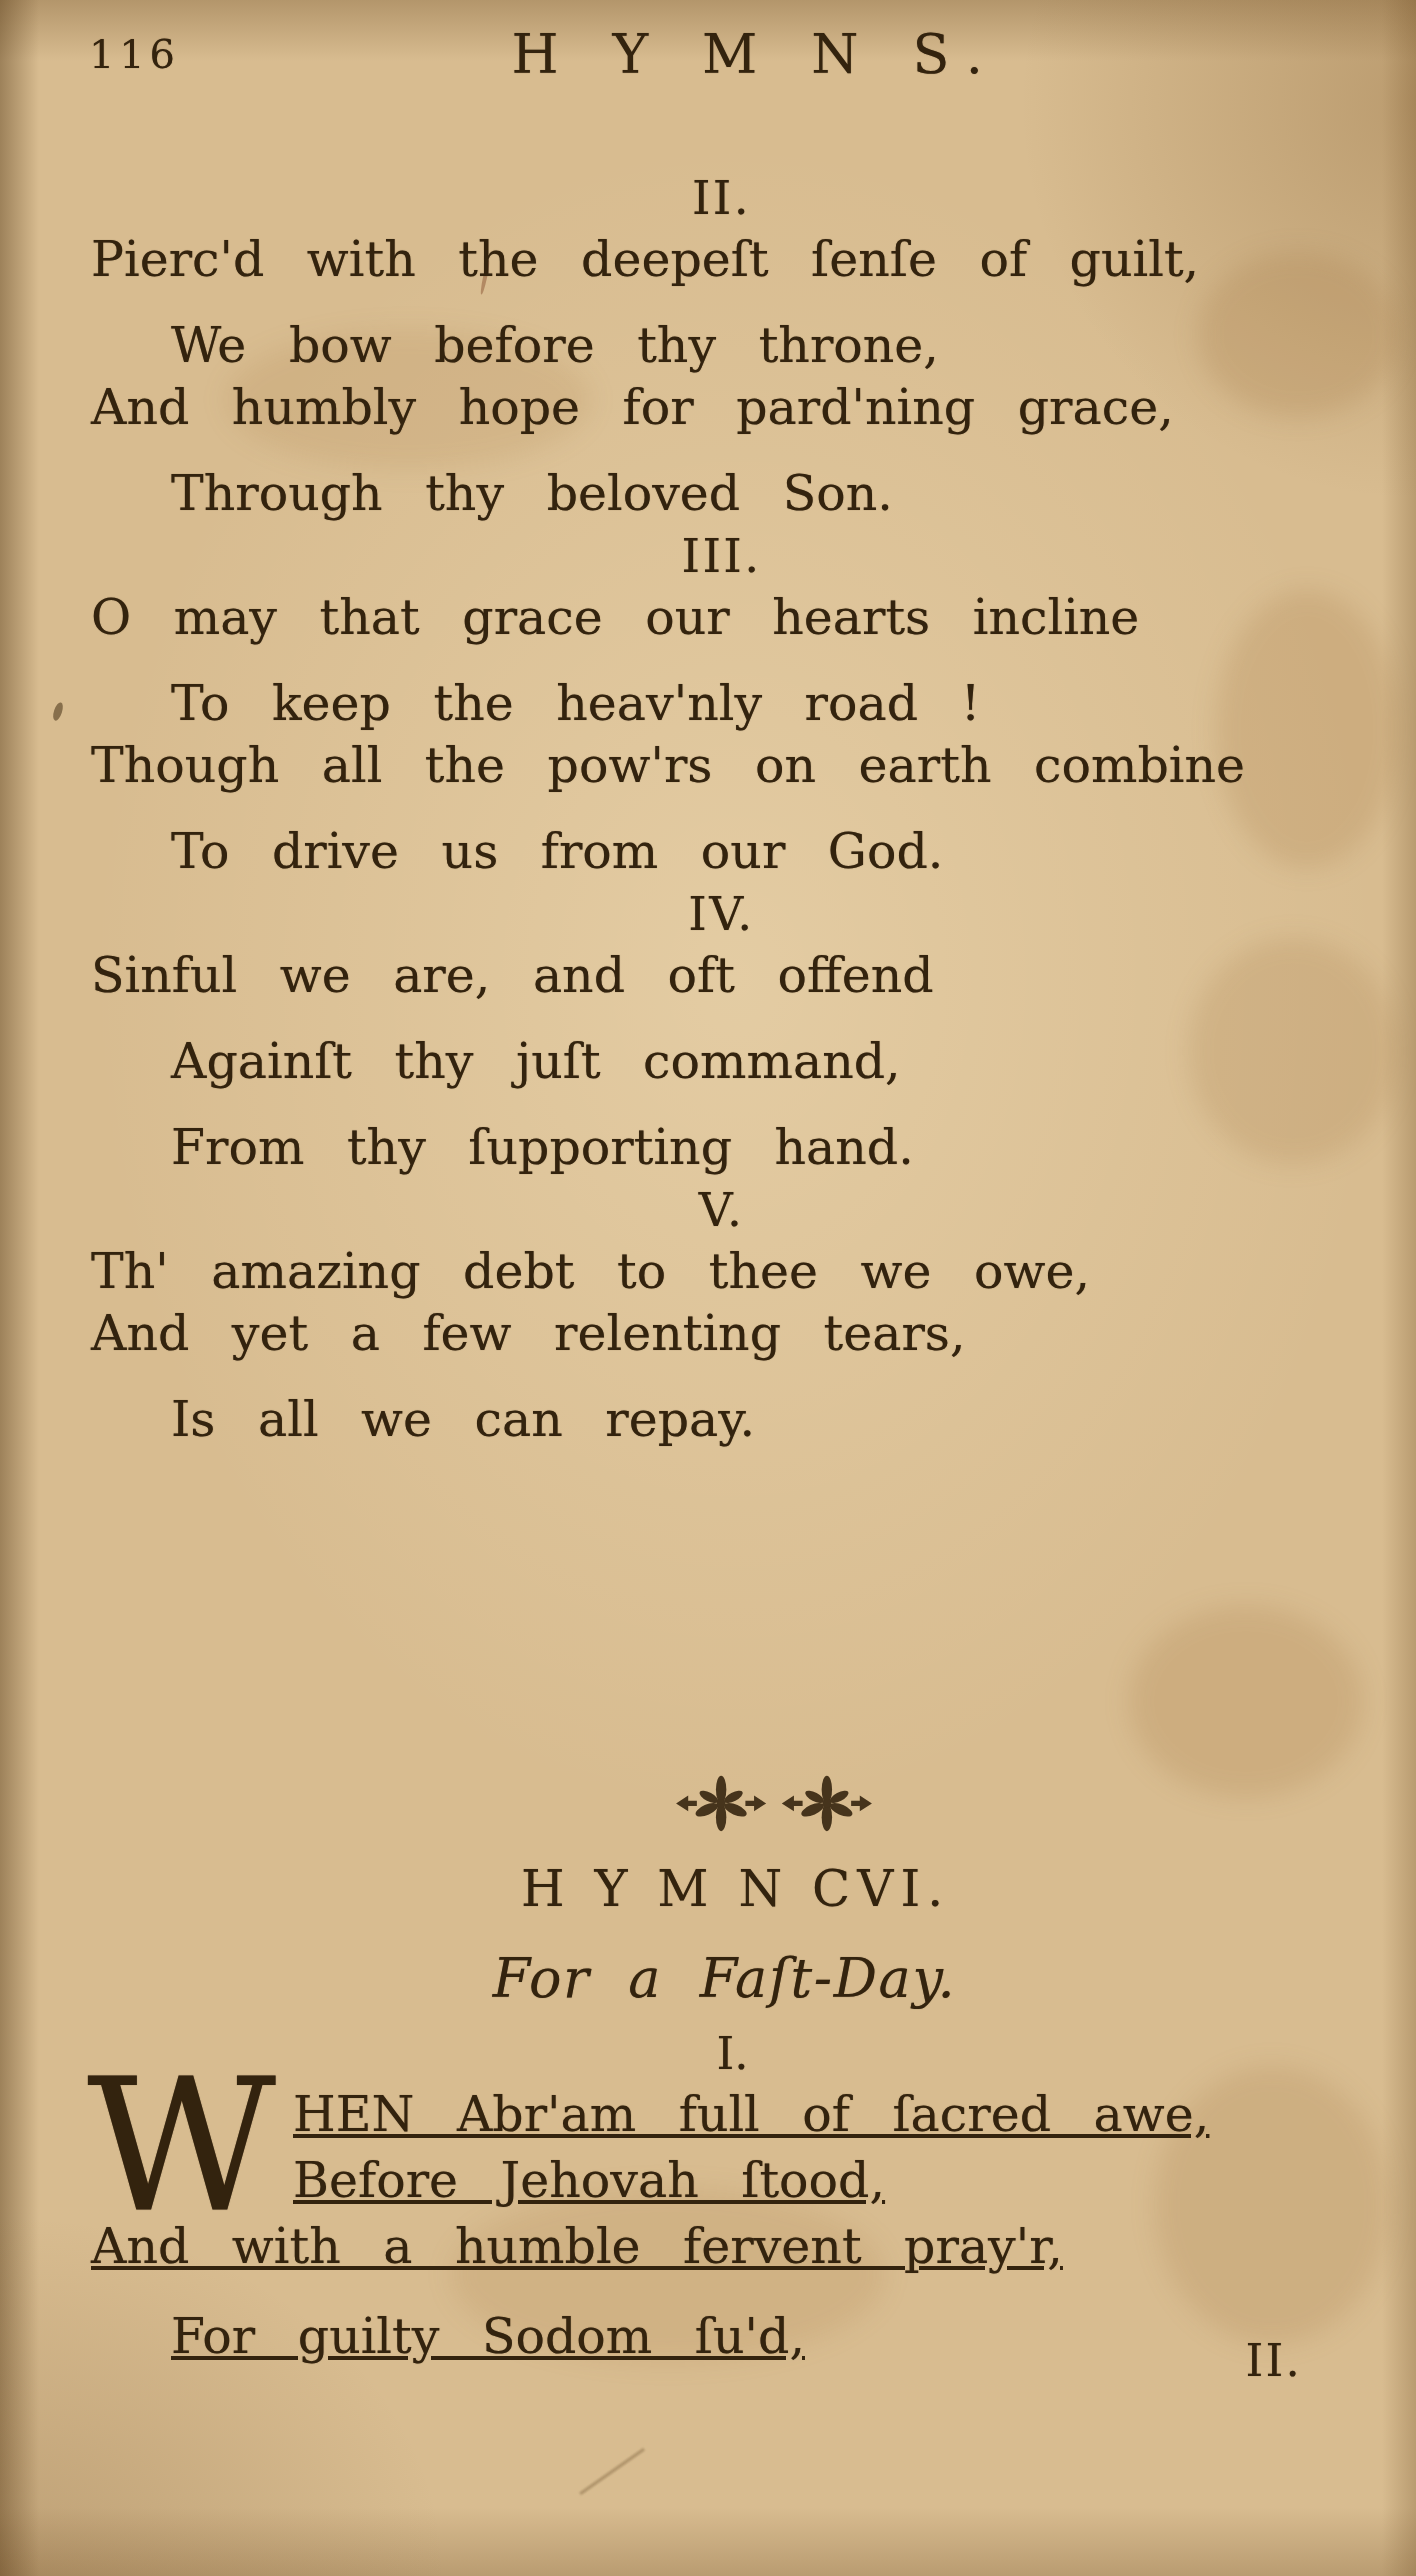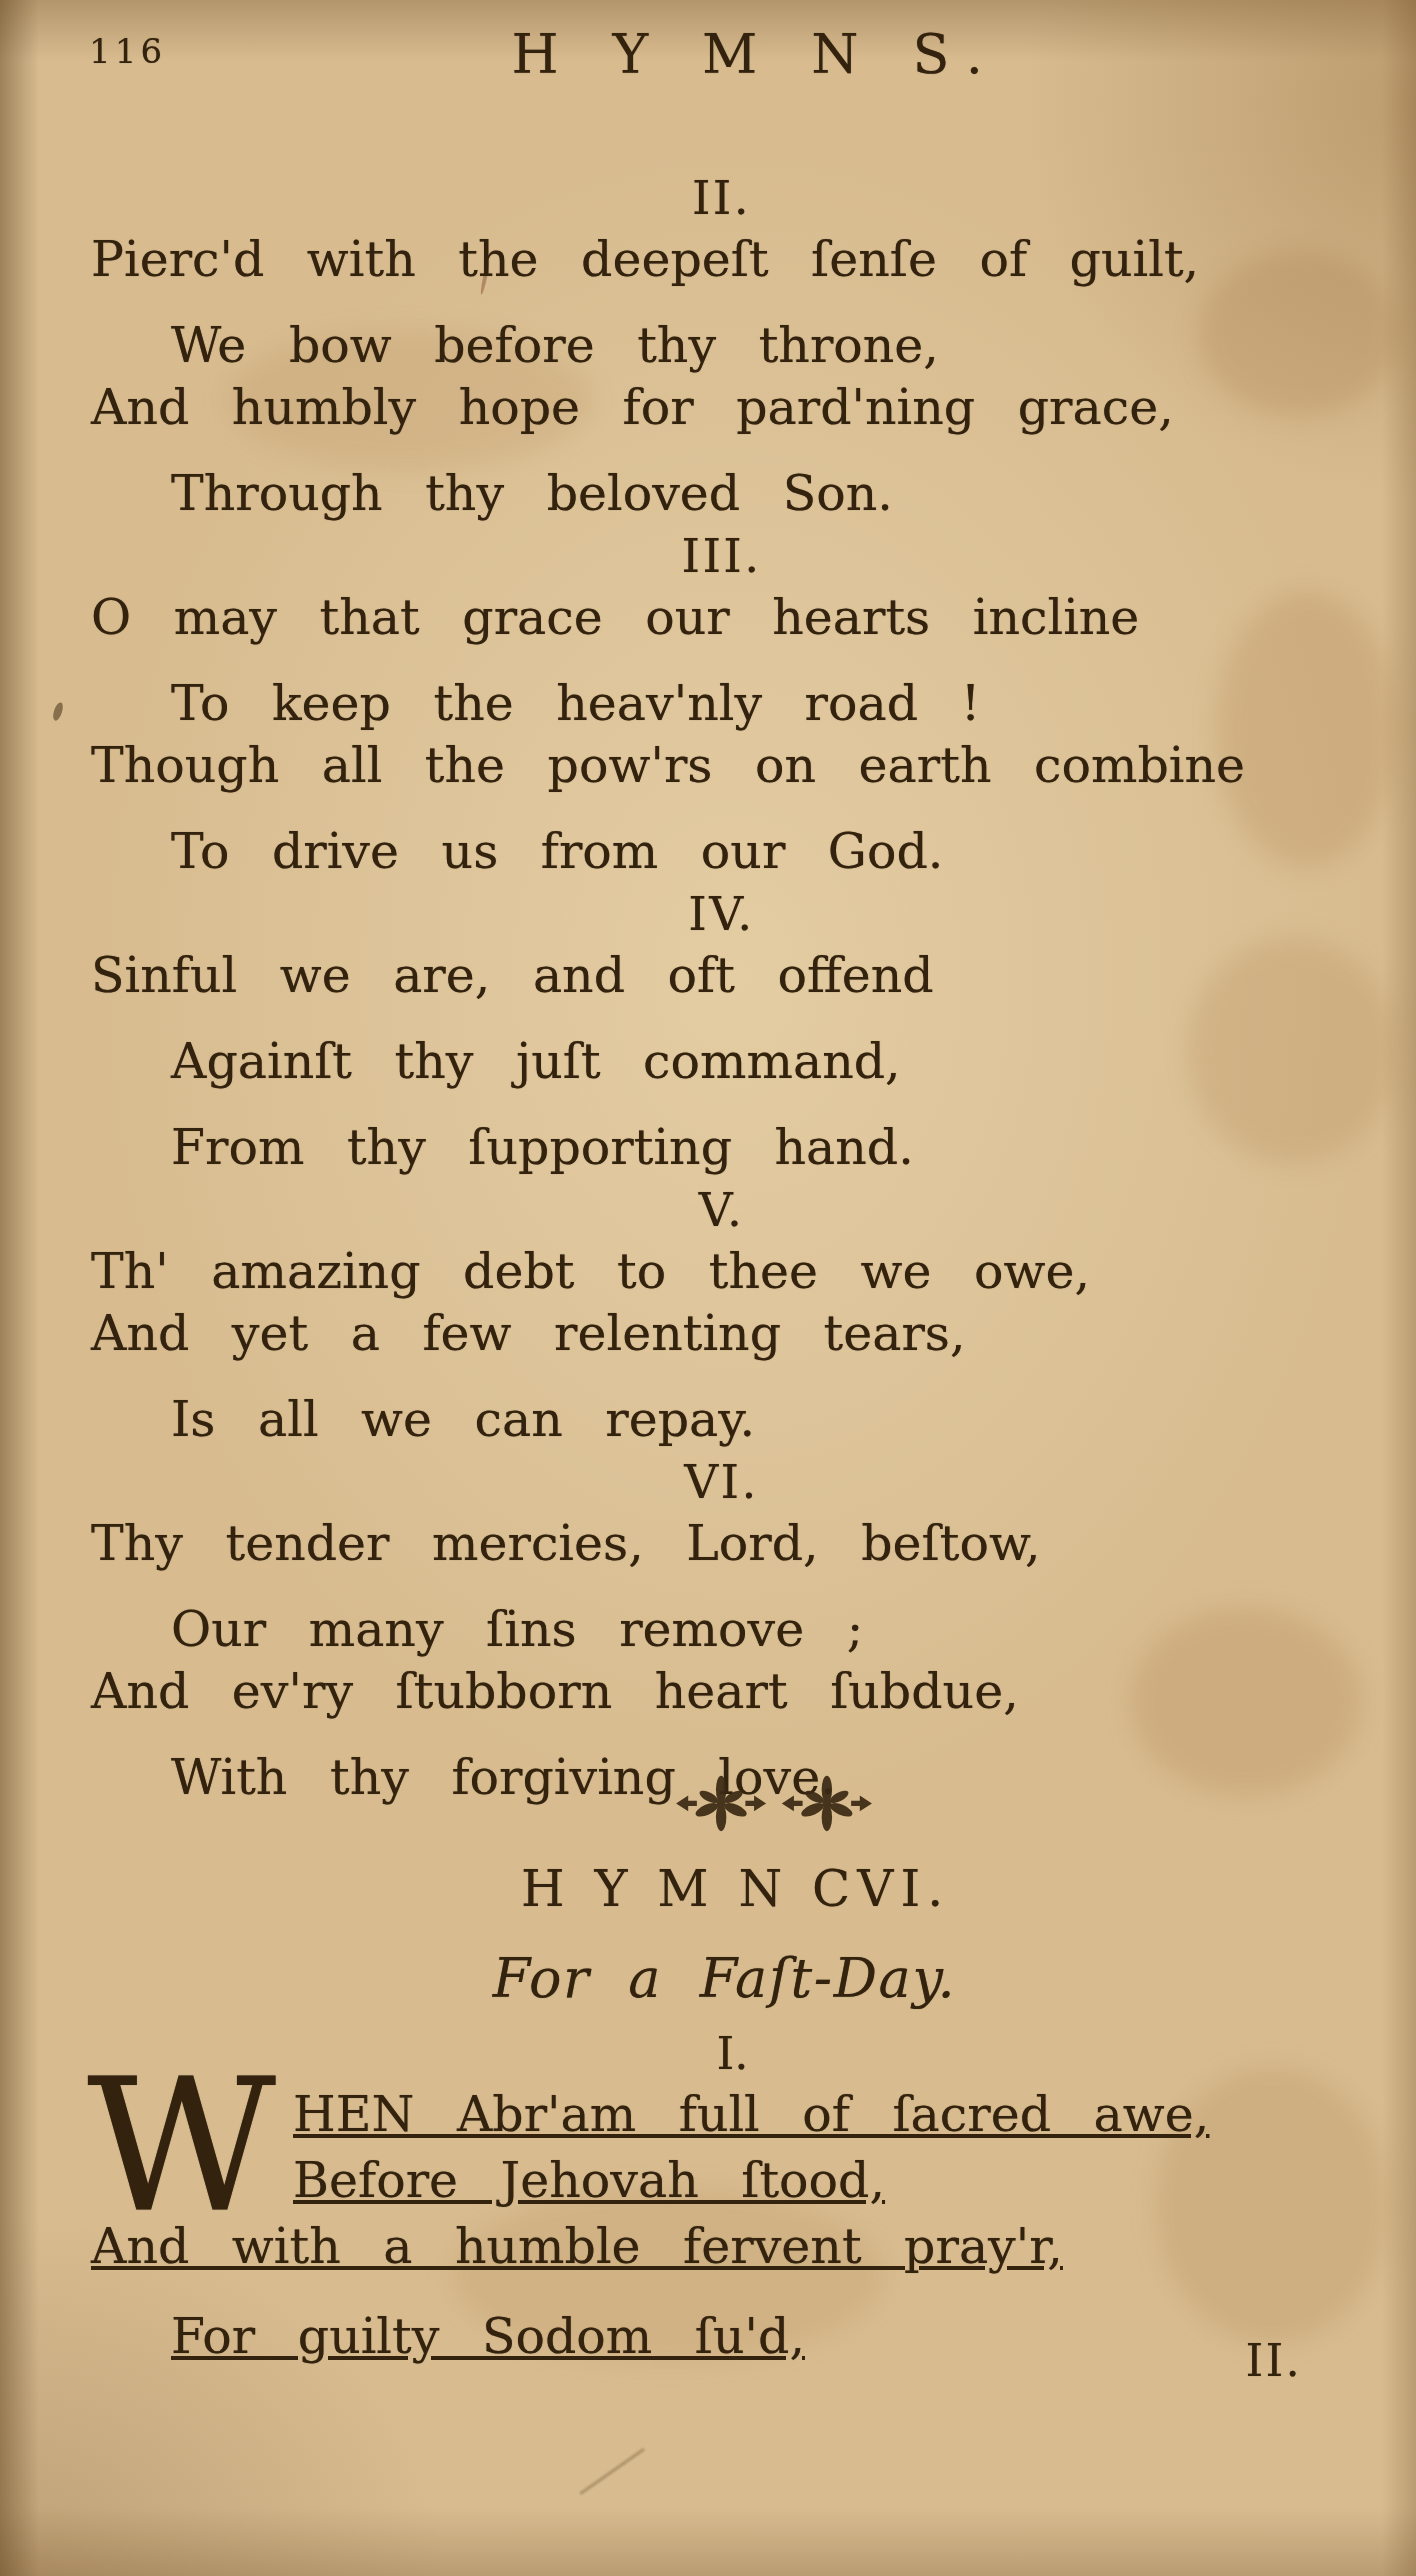--- a/index.html
+++ b/index.html
@@ -17,21 +17,21 @@
       linear-gradient(180deg, rgba(105,72,32,.33) 0px, rgba(105,72,32,0) 61px),
       linear-gradient(0deg, rgba(105,72,32,.28) 0px, rgba(105,72,32,0) 69px);
     font-family:"DejaVu Serif", serif;
     color:#33230e;
   }
   .stain{position:absolute;pointer-events:none;filter:blur(12px);border-radius:50%;}
   .txt{ text-shadow:0 0 0.9px rgba(46,28,8,.55); }
 
   .pagenum{
     position:absolute;left:89px;top:31px;
-    font-size:34px;letter-spacing:.12em;
+    font-size:40px;letter-spacing:.12em;
   }
   .running-title{
     position:absolute;top:22.6px;left:50%;
     transform:translateX(calc(-50% + 48px));
     font-size:54px;letter-spacing:.34em;white-space:nowrap;
   }
 
   .stanzas{position:absolute;left:0;top:167px;width:100%;}
   .stanza{margin:0;}
   .stanza-label{
@@ -119,27 +119,20 @@
       <div class="line indent txt">From thy ſupporting hand.</div>
     </div>
 
     <div class="stanza">
       <div class="stanza-label txt">V.</div>
       <div class="line flush txt">Th' amazing debt to thee we owe,</div>
       <div class="line flush txt">And yet a few relenting tears,</div>
       <div class="line indent txt">Is all we can repay.</div>
     </div>
 
-    <div class="stanza">
-      <div class="stanza-label txt">VI.</div>
-      <div class="line flush txt">Thy tender mercies, Lord, beſtow,</div>
-      <div class="line indent txt">Our many ſins remove ;</div>
-      <div class="line flush txt">And ev'ry ſtubborn heart ſubdue,</div>
-      <div class="line indent txt">With thy forgiving love.</div>
-    </div>
   </div>
 
   <div class="ornament">
     <svg width="217" height="78" viewBox="0 0 250 90" aria-hidden="true">
       <g fill="#3a2913" stroke="none" opacity="0.92">
         <g transform="translate(64,42)">
           <path d="M-52,0 l14,-9 v6 h10 v6 h-10 v6 z"></path>
           <ellipse rx="6" ry="16" cy="-16"></ellipse>
           <ellipse rx="6" ry="16" cy="16"></ellipse>
           <ellipse rx="14" ry="6" cx="-18" transform="rotate(-24)"></ellipse>

